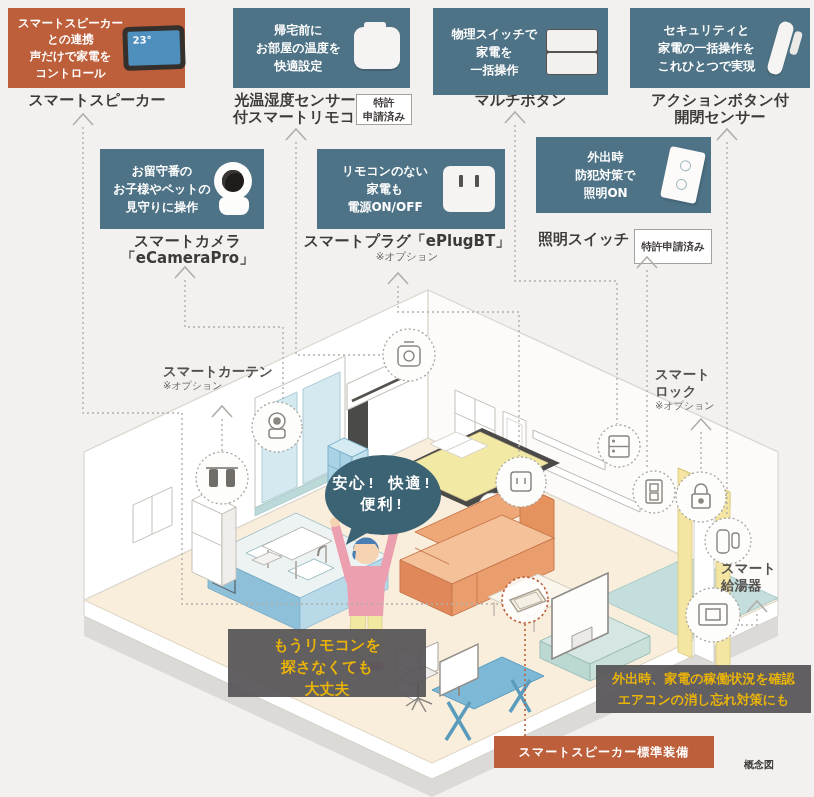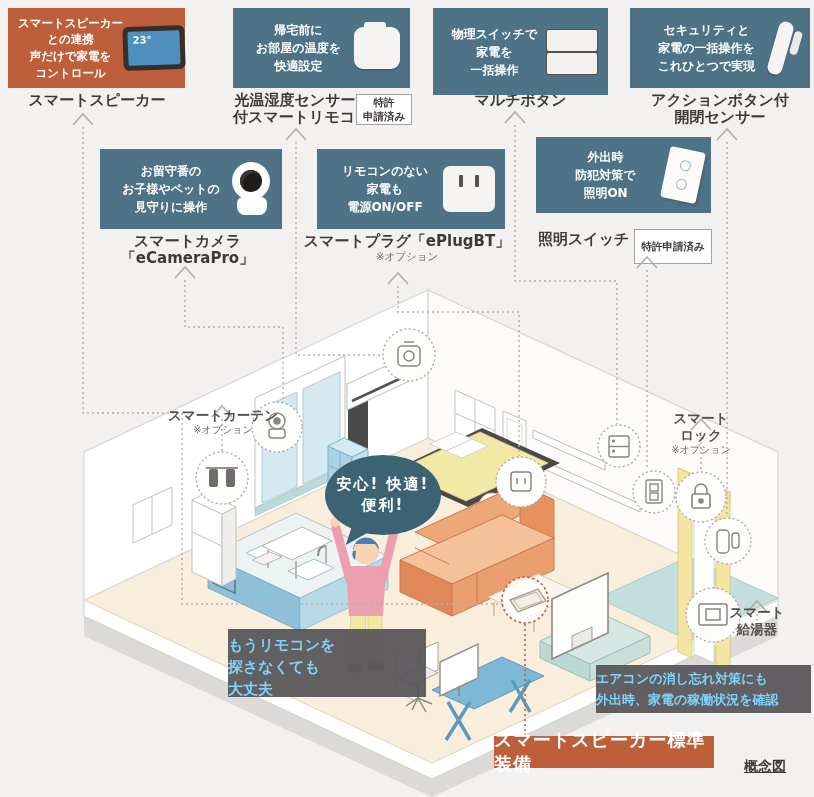--- a/index.html
+++ b/index.html
@@ -13,33 +13,33 @@
   .cbox.orange{background:#bd5f3b;}
   .cdesc{color:#fff;font-weight:bold;font-size:12px;line-height:1.5;text-align:center;flex:1;}
   .cdesc div{white-space:nowrap;}
   
   .blabel{position:absolute;color:#3e3a39;font-weight:bold;font-size:15px;line-height:1.15;
           text-align:center;white-space:nowrap;}
   .badge{position:absolute;background:#fff;border:1.5px solid #a5a19c;color:#3e3a39;
          font-weight:bold;display:flex;flex-direction:column;align-items:center;
          justify-content:center;font-size:10.5px;line-height:1.25;box-sizing:border-box;}
   .flabel{position:absolute;color:#55514e;font-weight:bold;font-size:13.5px;line-height:1.25;
-          text-align:center;white-space:nowrap;margin-top:44px;}
+          white-space:nowrap;}
   .flabel .opt{font-size:10px;font-weight:normal;color:#6b6763;}
   
-  .note{position:absolute;background:rgba(86,84,87,0.93);color:#7dd3fc;font-weight:bold;
-        box-sizing:border-box;}
-  
-  .stdbar{position:absolute;background:#bd5f3b;color:#fff;font-weight:bold;font-size:18px;
-          display:flex;align-items:center;justify-content:flex-start;letter-spacing:1px;}
+  .note{position:absolute;background:rgba(86,84,87,0.93);color:#eab308;font-weight:bold;
+        text-align:center;box-sizing:border-box;}
+  
+  .stdbar{position:absolute;background:#bd5f3b;color:#fff;font-weight:bold;font-size:12px;
+          display:flex;align-items:center;justify-content:center;letter-spacing:1px;}
   
   .bubble{position:absolute;left:325px;top:455px;width:116px;height:80px;background:#3c6374;
           border-radius:50%;display:flex;flex-direction:column;align-items:center;
           justify-content:center;color:#fff;font-weight:bold;font-size:15px;line-height:1.4;
-          letter-spacing:2px;z-index:4;}
+          letter-spacing:2px;z-index:4;font-family:Liberation Mono, monospace;}
   .bubble::after{content:"";position:absolute;left:24px;bottom:-14px;width:0;height:0;
           border-top:24px solid #3c6374;border-right:22px solid transparent;
           transform:rotate(18deg);}
   
   .dev{position:relative;flex:0 0 auto;}
   .echo{width:62px;height:44px;background:#35302c;border-radius:6px;transform:rotate(-2deg);
         display:flex;align-items:center;justify-content:center;}
   .echo .scr{width:52px;height:34px;background:#4e8fbe;border-radius:2px;color:#fff;
         font-size:10px;font-weight:bold;padding:3px 0 0 5px;box-sizing:border-box;}
   .remotedev{width:46px;height:42px;background:#f5f4f2;border-radius:9px;box-shadow:0 2px 0 rgba(0,0,0,.15);}
@@ -58,21 +58,21 @@
   .camdev .lens{width:22px;height:22px;background:#201c1a;border-radius:50%;
         box-shadow:inset 3px 3px 0 #3a3633;}
   .camdev .base{width:30px;height:18px;background:#fdfdfc;border-radius:6px 6px 8px 8px;margin:-3px auto 0;}
   .plugdev{width:52px;height:46px;background:#f5f4f2;border-radius:7px;}
   .plugdev i{position:absolute;top:9px;width:4px;height:12px;background:#55524e;border-radius:1px;}
   .plugdev i.s1{left:16px;} .plugdev i.s2{left:32px;}
   .switchdev{width:36px;height:52px;background:#fcfbfa;border-radius:4px;transform:rotate(12deg);
         box-shadow:2px 2px 2px rgba(0,0,0,.12);display:flex;flex-direction:column;
         align-items:center;justify-content:center;gap:8px;}
   .switchdev i{width:9px;height:9px;border:1.5px solid #9fb8bf;border-radius:50%;}
-  .concept{position:absolute;font-size:14px;font-weight:bold;color:#3e3a39;text-decoration:underline;}
+  .concept{position:absolute;font-size:10px;font-weight:bold;color:#3e3a39;}
 </style>
 </head>
 <body>
 
 <div id="stage">
 
   <svg class="abs" style="left:0;top:0;z-index:1;" width="814" height="797" viewBox="0 0 814 797">
 
     <g>
       <polygon points="84,614 432,777 778,614 778,636 432,797 84,636" fill="#dcdad6"></polygon>
@@ -360,21 +360,21 @@
       <div>家電の一括操作を</div>
       <div>これひとつで実現</div>
     </div>
     <div class="dev sensordev" style="margin-right:12px;"></div>
   </div>
   <div class="blabel" style="left:630px;top:92px;width:180px;">
     <div>アクションボタン付</div>
     <div>開閉センサー</div>
   </div>
 
-  <div class="cbox blue" style="left:100px;top:149px;width:182px;height:80px;z-index:2;">
+  <div class="cbox blue" style="left:100px;top:149px;width:164px;height:80px;z-index:2;">
     <div class="cdesc">
       <div>お留守番の</div>
       <div>お子様やペットの</div>
       <div>見守りに操作</div>
     </div>
     <div class="dev camdev">
       <div class="head">
           <div class="lens"></div>
         </div>
       <div class="base"></div>
@@ -437,22 +437,22 @@
     <div>安心! 快適!</div>
     <div>便利!</div>
   </div>
 
   <div class="note" style="left:228px;top:629px;width:198px;height:68px;font-size:15px;line-height:1.45;padding-top:6px;z-index:5;">
     <div>もうリモコンを</div>
     <div>探さなくても</div>
     <div>大丈夫</div>
   </div>
   <div class="note" style="left:596px;top:665px;width:215px;height:48px;font-size:13px;line-height:1.6;padding-top:4px;z-index:5;">
+    <div>外出時、家電の稼働状況を確認</div>
     <div>エアコンの消し忘れ対策にも</div>
-    <div>外出時、家電の稼働状況を確認</div>
   </div>
 
   <div class="stdbar" style="left:494px;top:736px;width:220px;height:32px;z-index:5;">
     <span>スマートスピーカー標準装備</span>
   </div>
 
   <div class="concept" style="left:744px;top:758px;z-index:5;">
     <span>概念図</span>
   </div>
 

